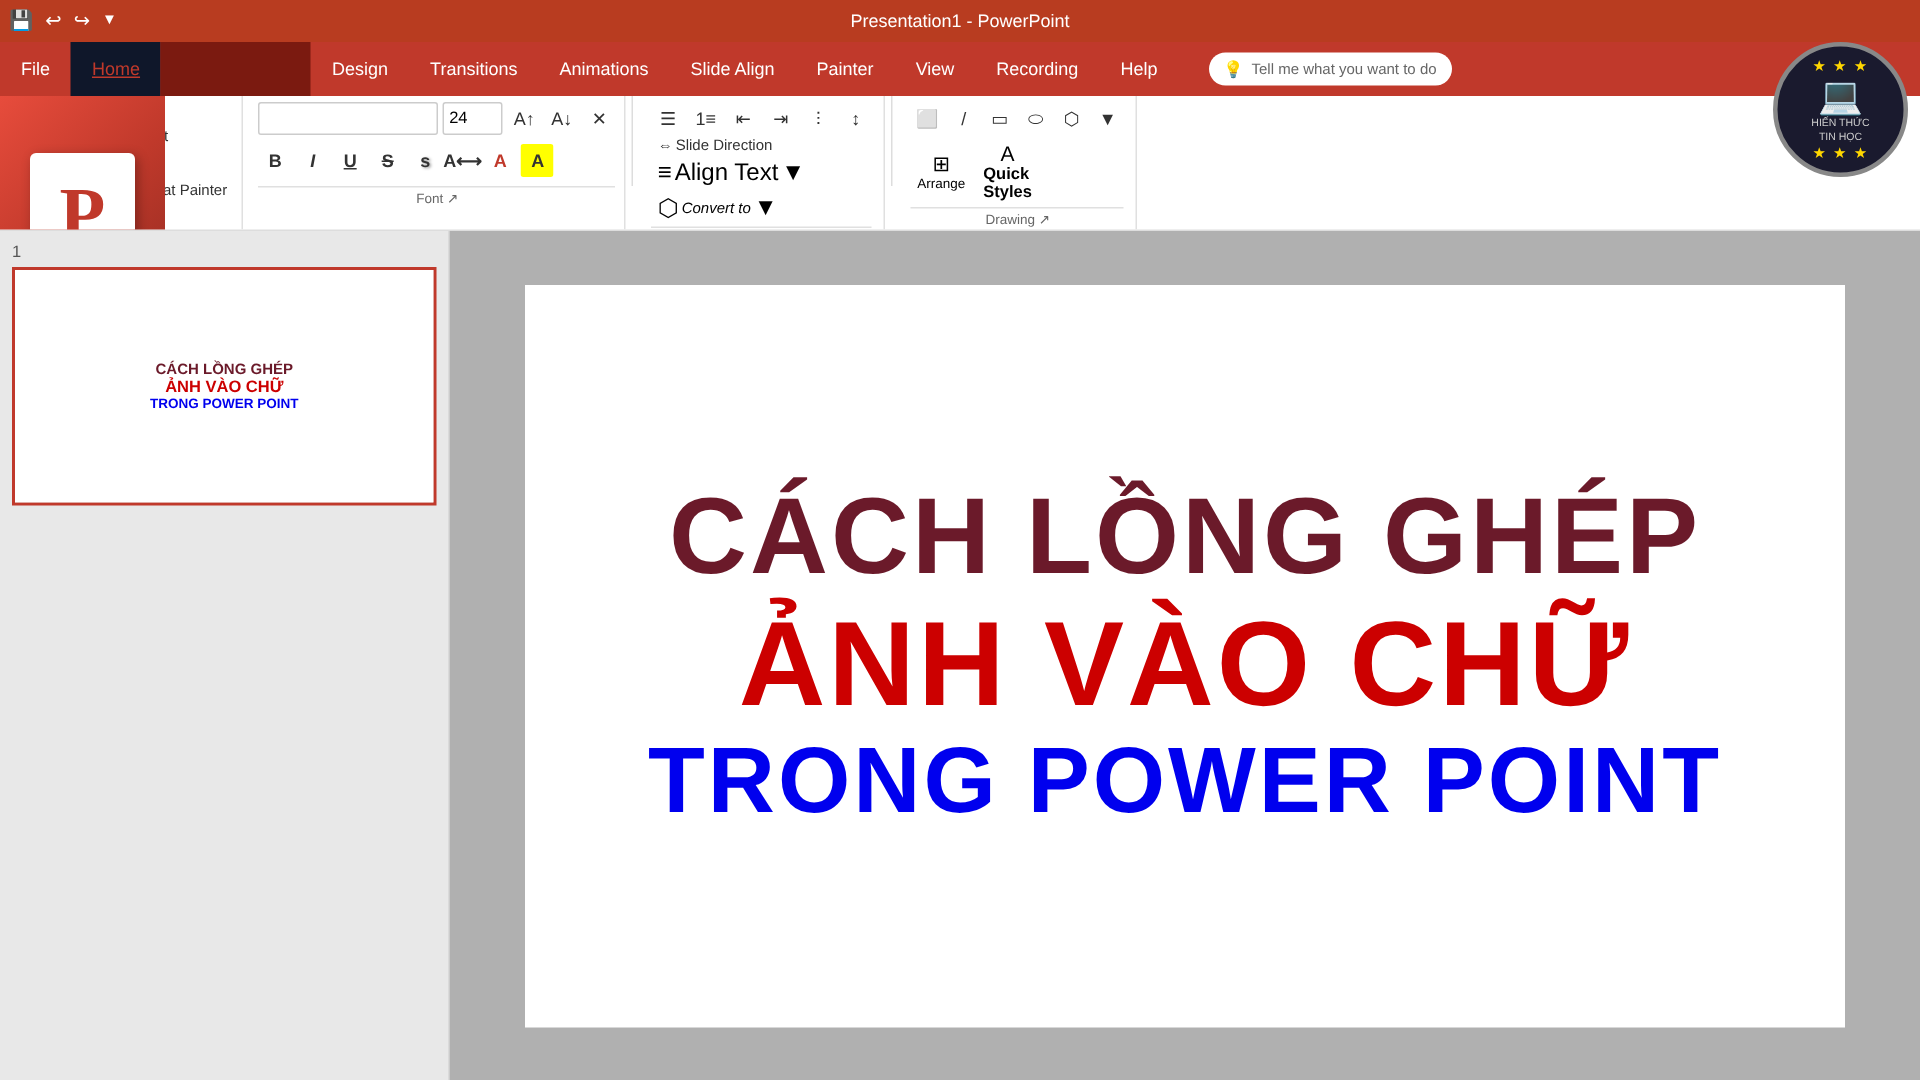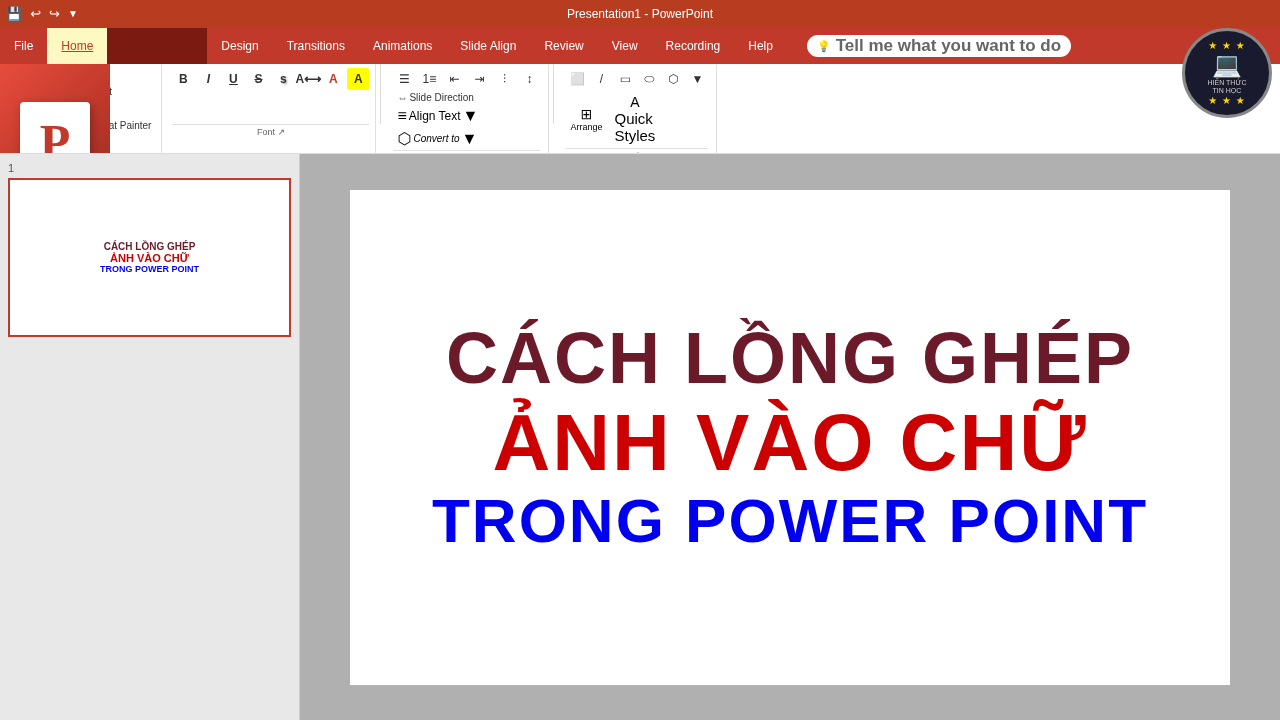--- a/index.html
+++ b/index.html
@@ -13,21 +13,21 @@
       align-items: stretch;
     }
     .menu-item {
       padding: 0 14px;
       display: flex;
       align-items: center;
       color: white;
       font-size: 12px;
       cursor: pointer;
     }
-    .menu-item.active { background: #fef9c3; color: #c0392b; text-decoration: underline; }
+    .menu-item.active { background: #0f172a; color: #c0392b; text-decoration: underline; }
 
     
     .ribbon {
       height: 90px;
       background: white;
       border-bottom: 1px solid #ddd;
       display: flex;
       align-items: stretch;
       padding: 0 4px;
       overflow: hidden;
@@ -202,28 +202,28 @@
 <div class="menu-bar">
   <div class="menu-item">File</div>
   <div class="menu-item active">Home</div>
   <div style="width:100px; background:#7b1a10; display:flex; align-items:center; justify-content:center;">
     
   </div>
   <div class="menu-item">Design</div>
   <div class="menu-item">Transitions</div>
   <div class="menu-item">Animations</div>
   <div class="menu-item">Slide Align</div>
-  <div class="menu-item">Review</div>
+  <div class="menu-item">Painter</div>
   <div class="menu-item">View</div>
   <div class="menu-item">Recording</div>
   <div class="menu-item">Help</div>
 
   <div style="display:flex; align-items:center; margin-left:20px; background:white; border-radius:12px; padding:2px 10px; height:22px; align-self:center; gap:5px;">
     <span style="font-size:11px;">💡</span>
-    <span style="font-size:17px; color:#666;font-weight:bold;">Tell me what you want to do</span>
+    <span style="font-size:10px; color:#666;">Tell me what you want to do</span>
   </div>
 </div>
 
 <div class="ribbon" style="position:relative;">
 
   <div style="display:flex; align-items:stretch; padding:4px 6px; border-right:1px solid #e0e0e0;">
     <div class="paste-btn">
       <span style="font-size:32px; color:#1a5276;">📋</span>
       <span style="font-size:10px; color:#333;">Paste</span>
     </div>
@@ -238,20 +238,27 @@
   <div style="position:absolute; left:0; top:0; width:200px; height:160px; z-index:5; pointer-events:none;">
     <div style="width:110px; height:155px; background:linear-gradient(135deg, #e74c3c 0%, #c0392b 50%, #922b21 100%);
                 display:flex; align-items:center; justify-content:center; border-radius:0 0 8px 0; position:relative; overflow:hidden;">
       <div style="background:white; color:#c0392b; font-size:50px; font-weight:900; font-family:Georgia,serif;
                   width:70px; height:80px; display:flex; align-items:center; justify-content:center; border-radius:4px; box-shadow:2px 2px 8px rgba(0,0,0,0.3);">P</div>
 
     </div>
   </div>
 
   <div class="font-group" style="margin-left:4px; display:flex; flex-direction:column; justify-content:space-between; padding-bottom:16px;">
+    <div class="font-row">
+      <input type="text" class="font-selector" style="width: 120px;" value="">
+      <input type="text" class="size-selector" value="24" style="">
+      <div class="icon-btn" title="Increase Font Size">A↑</div>
+      <div class="icon-btn" title="Decrease Font Size">A↓</div>
+      <div class="icon-btn">✕</div>
+    </div>
     <div class="font-row">
       <div class="format-btn">
           <b>B</b>
         </div>
       <div class="format-btn">
           <i>I</i>
         </div>
       <div class="format-btn" style="text-decoration:underline;">U</div>
       <div class="format-btn" style="text-decoration:line-through;">S</div>
       <div class="format-btn" style="text-shadow:1px 1px 2px #999;">s</div>
@@ -278,21 +285,21 @@
     </div>
     <div style="display:flex; gap:2px; align-items:center; font-size:10px; color:#333;">
       <div style="display:flex; flex-direction:row; gap:2px; align-items:center; cursor:pointer; padding:2px 4px; border-radius:2px;">
         <span>⇔</span>
         <span style="font-size:10px;">Slide Direction</span>
       </div>
     </div>
     <div style="display:flex; gap:2px; align-items:center;">
       <div style="display:flex; flex-direction:row; gap:2px; align-items:center; cursor:pointer; padding:2px 4px; border-radius:2px;">
         <span>≡</span>
-        <span style="font-size:12px;">Align Text</span>
+        <span style="font-size:16px;">Align Text</span>
         <span>▼</span>
       </div>
     </div>
     <div style="display:flex; gap:2px; align-items:center;">
       <div style="display:flex; flex-direction:row; gap:2px; align-items:center; cursor:pointer; padding:2px 4px; border-radius:2px;">
         <span>⬡</span>
         <span style="font-size:10px;font-style:italic;">Convert to</span>
         <span>▼</span>
       </div>
     </div>
@@ -318,21 +325,21 @@
       <div class="icon-btn">⬡</div>
       <div class="icon-btn">▼</div>
     </div>
     <div style="display:flex; gap:4px; align-items:center;">
       <div style="display:flex; flex-direction:column; align-items:center; cursor:pointer; padding:4px;">
         <span style="font-size:14px;">⊞</span>
         <span style="font-size:9px;text-align:center;">Arrange</span>
       </div>
       <div style="display:flex; flex-direction:column; align-items:center; cursor:pointer; padding:4px;">
         <span style="font-size:14px;">A</span>
-        <span style="font-size:15px;">Quick<br>Styles</span>
+        <span style="font-size:11px;font-weight:bold;">Quick<br>Styles</span>
       </div>
     </div>
     <div style="font-size:9px; color:#666; text-align:center; border-top:1px solid #e0e0e0; padding-top:2px; width:100%;">Drawing
       <span style="cursor:pointer;">↗</span>
     </div>
   </div>
 
 </div>
 
 <div class="main-area">

